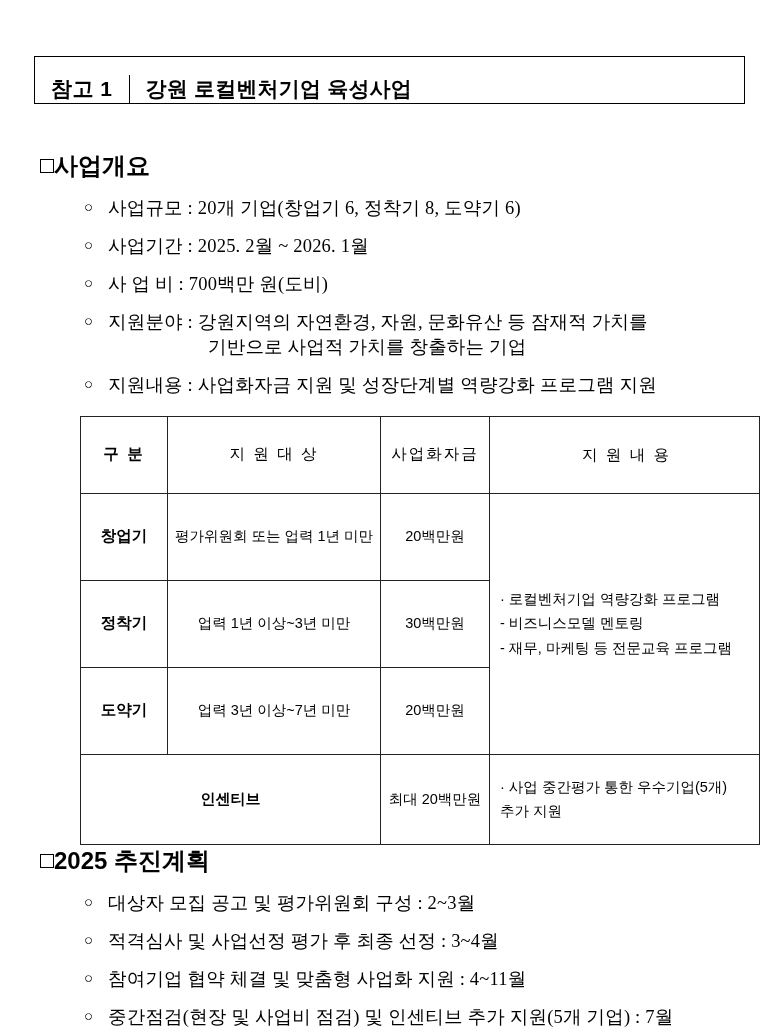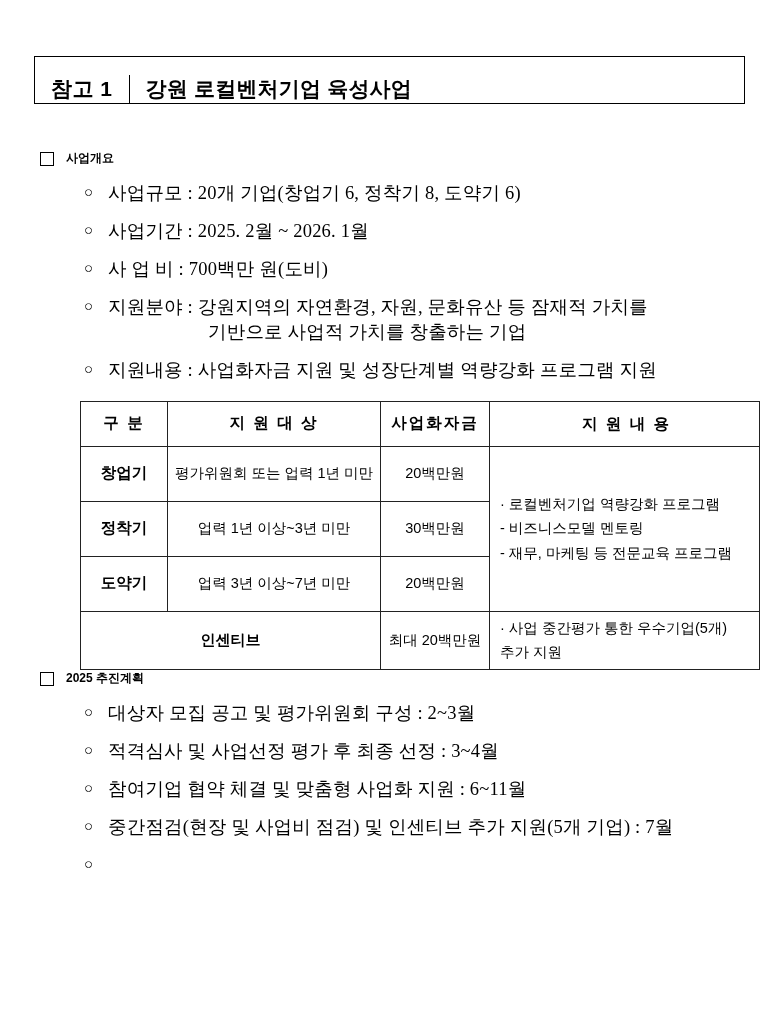--- a/index.html
+++ b/index.html
@@ -51,25 +51,24 @@
     font-family: "Liberation Sans", "DejaVu Sans", sans-serif;
     font-weight: bold;
     font-size: 21px;
     letter-spacing: 0.2px;
   }
 
   
   .section-head {
     display: flex;
     align-items: center;
-    gap: 12px;
     margin: 0 0 14px 6px;
     font-family: "Liberation Sans", "DejaVu Sans", sans-serif;
     font-weight: bold;
-    font-size: 12px;
+    font-size: 24px;
   }
   .section-head .sq {
     display: inline-block;
     width: 14px;
     height: 14px;
     border: 1.8px solid #000;
     box-sizing: border-box;
   }
   .section-head.second {
   }
@@ -103,28 +102,28 @@
     margin: 18px 0 0 46px;
     width: 680px;
   }
   table {
     border-collapse: collapse;
     width: 100%;
     font-family: "Liberation Sans", "DejaVu Sans", sans-serif;
   }
   table td, table th {
     border: 1px solid #222;
-    padding: 4px 6px;
+    padding: 20px 6px;
     font-size: 14.5px;
     text-align: center;
     vertical-align: middle;
     font-weight: normal;
   }
   table thead td {
-    font-weight: bold;
+    font-weight: normal;
     font-size: 15.5px;
     letter-spacing: 2px;
     height: 36px;
     background: #fff;
   }
   td.col-gubun { width: 74px; font-weight: bold; font-size: 15.5px; }
   td.col-target { width: 200px; }
   td.col-fund { width: 96px; }
   td.col-content {
     text-align: left;
@@ -225,21 +224,21 @@
   <div class="bullet">
     <span class="mark">○</span>
     <span class="txt">대상자 모집 공고 및 평가위원회 구성 : 2~3월</span>
   </div>
   <div class="bullet">
     <span class="mark">○</span>
     <span class="txt">적격심사 및 사업선정 평가 후 최종 선정 : 3~4월</span>
   </div>
   <div class="bullet">
     <span class="mark">○</span>
-    <span class="txt">참여기업 협약 체결 및 맞춤형 사업화 지원 : 6~11월</span>
+    <span class="txt">참여기업 협약 체결 및 맞춤형 사업화 지원 : 4~11월</span>
   </div>
   <div class="bullet">
     <span class="mark">○</span>
     <span class="txt">중간점검(현장 및 사업비 점검) 및 인센티브 추가 지원(5개 기업) : 7월</span>
   </div>
   <div class="bullet">
     <span class="mark">○</span>
   </div>
 
 </div>

